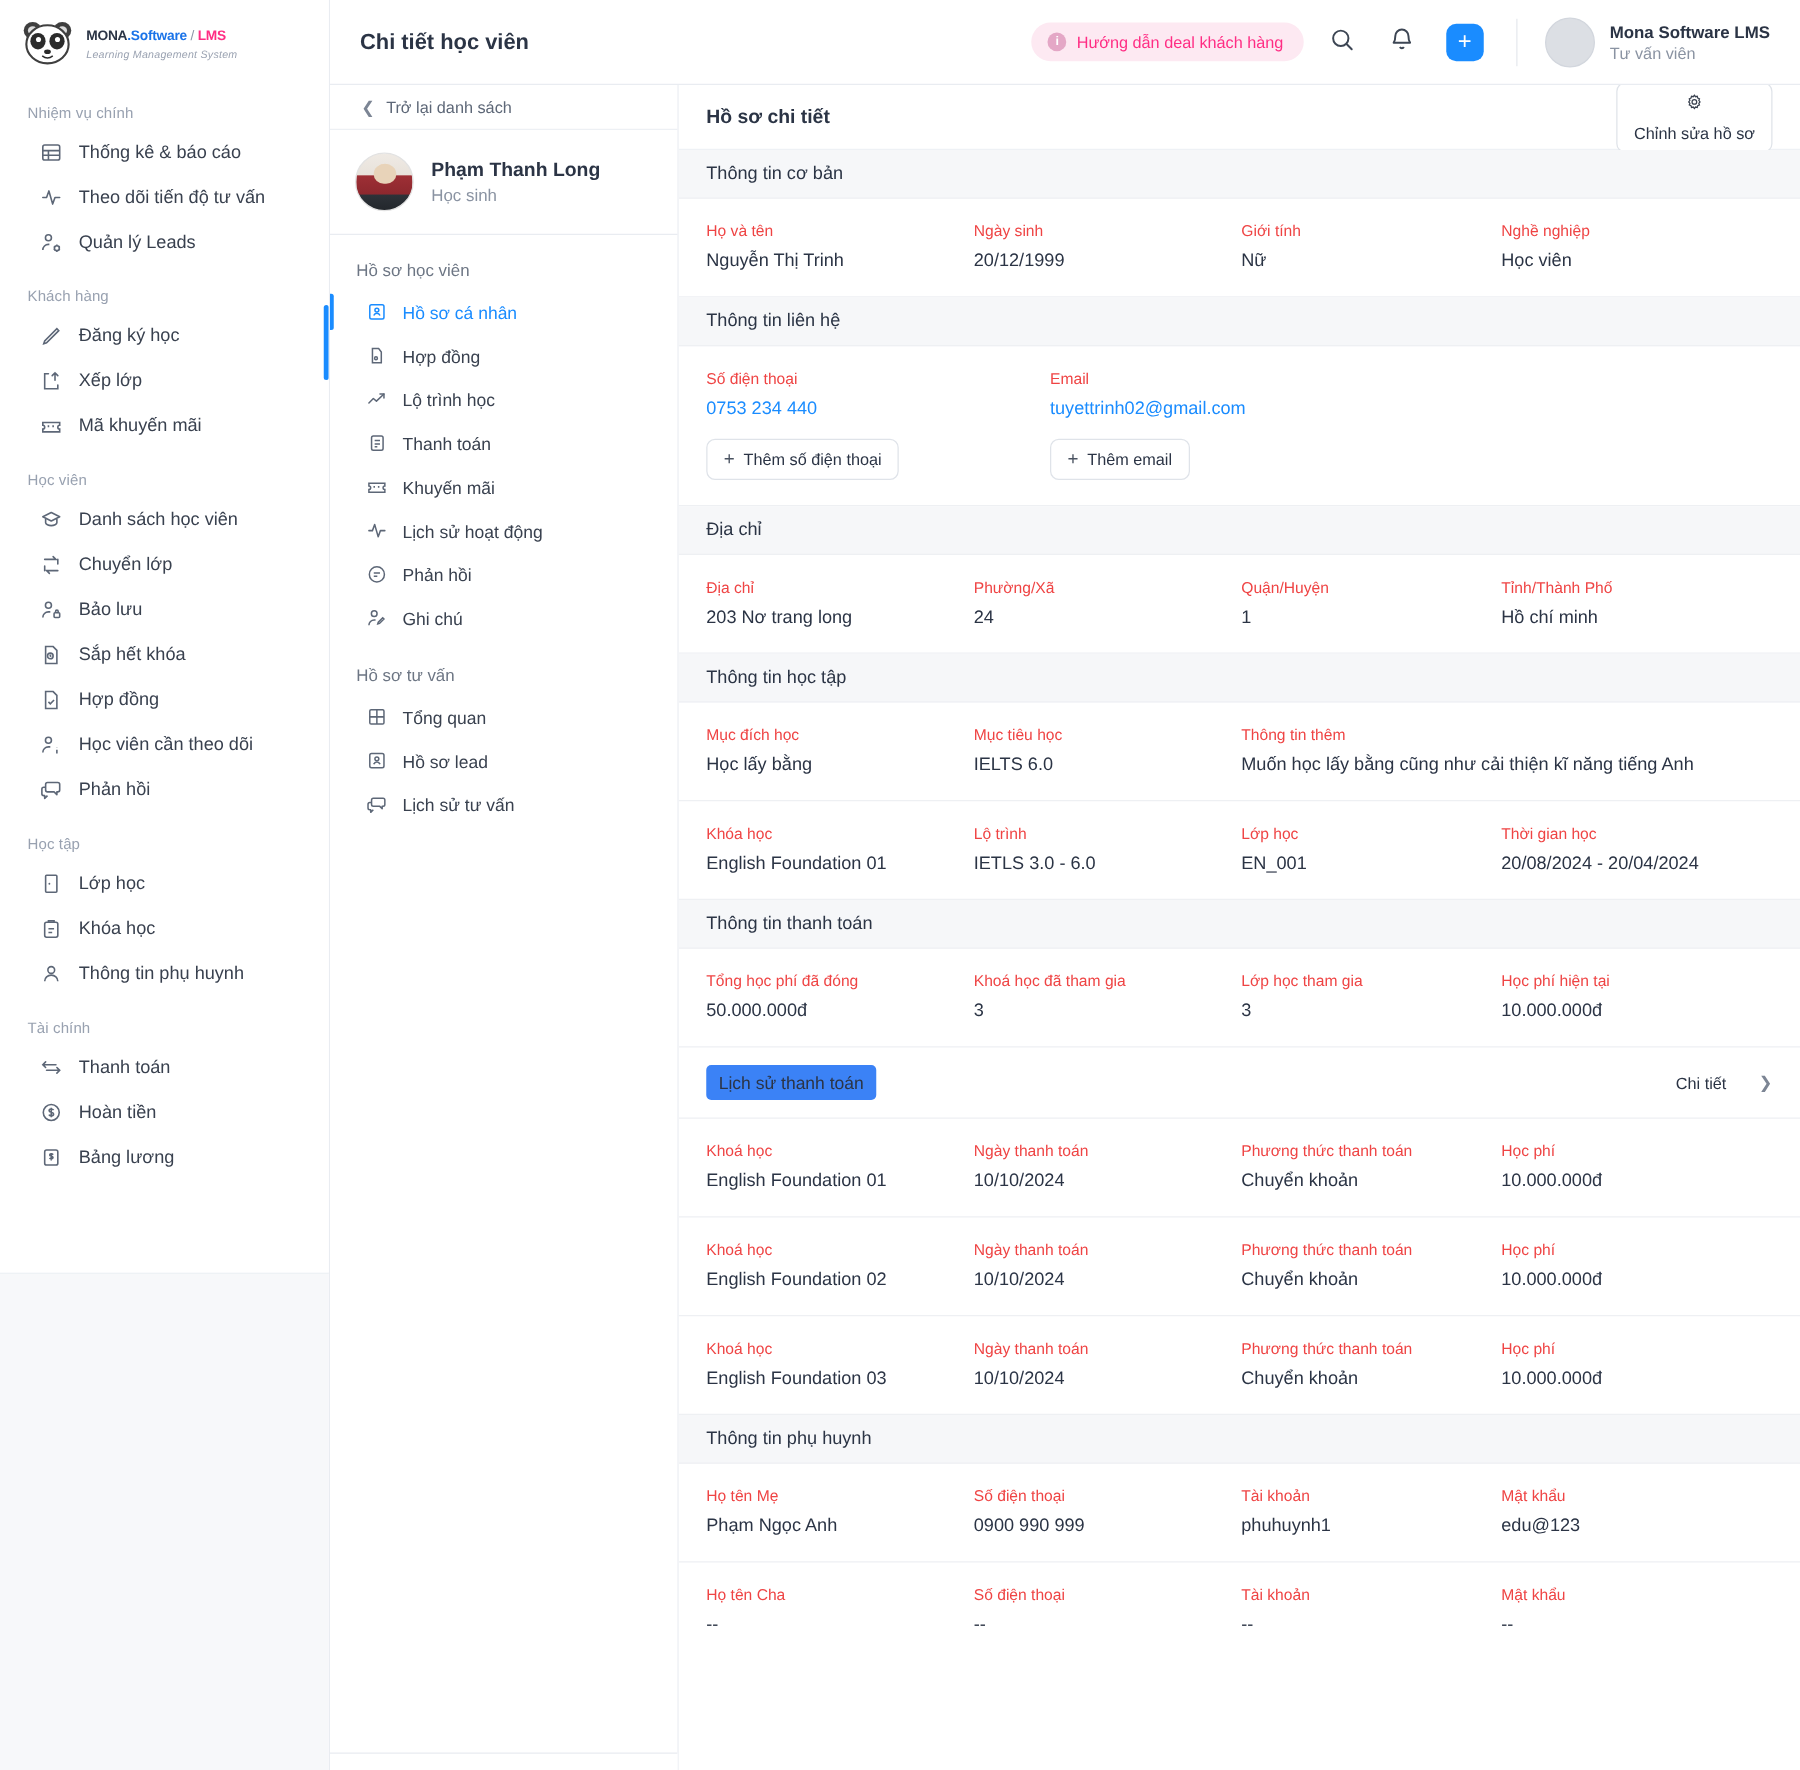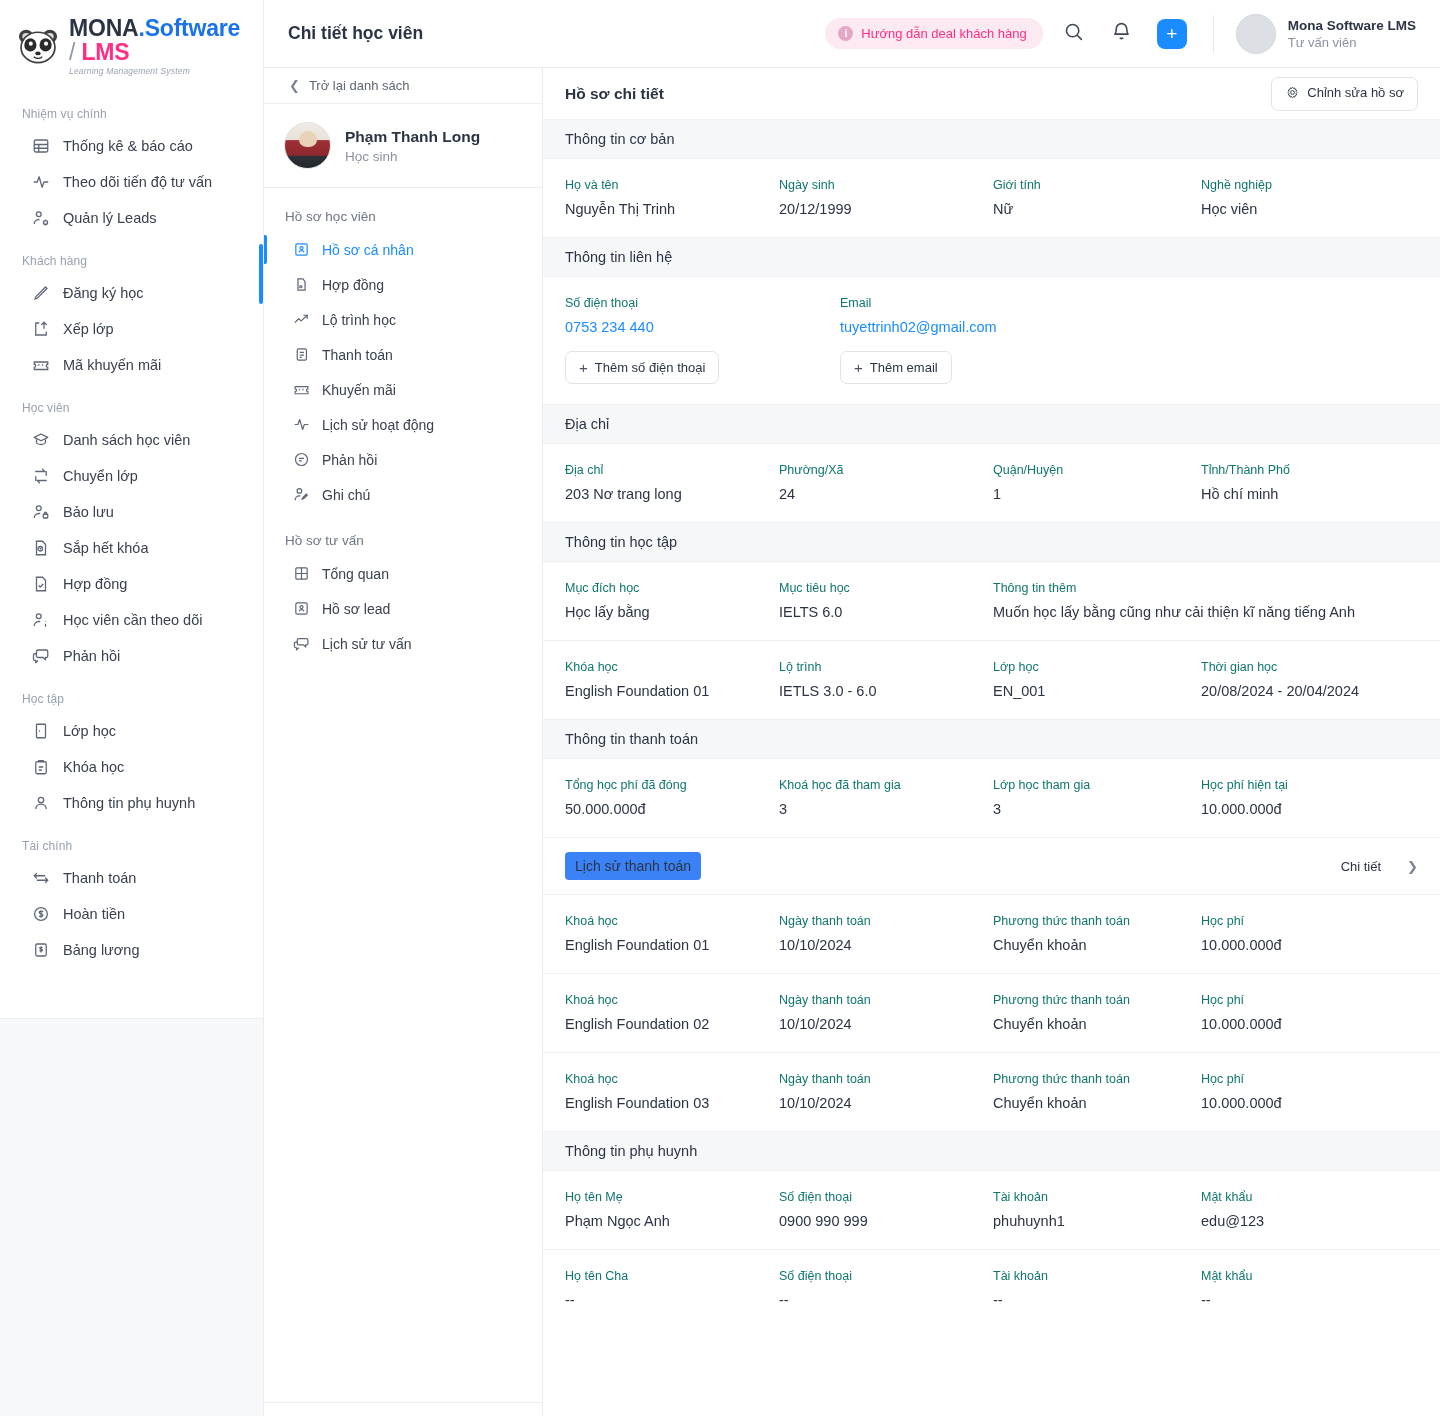--- a/index.html
+++ b/index.html
@@ -17,21 +17,21 @@
     width: 264px; min-width: 264px; height: 1416px;
     background: #ffffff;
     border-right: 1px solid #e9ecf1;
     position: relative;
   }
   .sidebar-inner { height: 1018px; overflow: hidden; position: relative; background:#fff; }
   .sb-scroll { position:absolute; right:0px; top:244px; width:4px; height:60px; background:#1a8cff; border-radius:3px; }
   .brand { display: flex; align-items: center; gap: 9px; padding: 16px 14px 13px 16px; }
   .panda { width: 44px; height: 36px; flex: 0 0 44px; }
   .brand-text { line-height: 1.05; }
-  .brand-title { font-size: 23px; font-weight: bold; letter-spacing: -0.2px; margin-top: 12px; }
+  .brand-title { font-size: 11px; font-weight: bold; letter-spacing: -0.2px; margin-top: 12px; }
   .b-mona { color: #2b3445; }
   .b-soft { color: #1a73e8; }
   .b-sep  { color: #8e97a8; font-weight: normal; }
   .b-lms  { color: #ff2d84; }
   .brand-sub { font-size: 8.5px; color: #9aa2b1; font-style: italic; margin-top: 3px; letter-spacing: .2px;}
 
   .sb-group-label {
     font-size: 12px; color: #98a1b0; padding: 18px 0 7px 22px; letter-spacing: .1px;
   }
   .sb-item {
@@ -110,34 +110,34 @@
   .midcol-bottom { height: 14px; border-top:1px solid #e9ecf1; background:#fff;}
 
   
   .maincol { flex: 1; overflow: hidden; background:#fff; display:flex; flex-direction:column;}
   .main-head {
     height: 52px; display: flex; align-items: center; padding: 0 22px 0 22px;
     border-bottom: 1px solid #eef1f5;
   }
   .main-title { font-size: 15.5px; font-weight: bold; flex: 1; color:#2b3445;}
   .edit-btn {
-    display: flex; align-items: flex-start; gap: 7px;
+    display: flex; align-items: center; gap: 7px;
     border: 1px solid #dfe3e9; border-radius: 7px; padding: 7px 13px;
-    font-size: 13px; background: #fff; cursor: pointer; color: #2b3445;
+    font-size: 13px; background: #fff; cursor: pointer; color: #2b3445; flex-direction: column;
   }
   .edit-btn svg { width:15px; height:15px; color:#39414f;}
 
   .sec-head {
     background: #f6f7f9; padding: 11px 0 11px 22px; font-size: 14.5px; color: #2b3445;
     border-bottom: 1px solid #eef0f3;
   }
   .row-block { padding: 19px 22px 20px 22px; border-bottom: 1px solid #eef0f3; }
   .row-block.noborder { border-bottom: none; }
   .grid4 { display: grid; grid-template-columns: 214px 214px 208px 1fr; }
-  .fld-label { font-size: 12.5px; color: #0f766e; margin-bottom: 9px; }
+  .fld-label { font-size: 12.5px; color: #ef4444; margin-bottom: 9px; }
   .fld-value { font-size: 14.5px; color: #2b3445; }
   .fld-value.link { color: #1a8cff; }
   .add-btn {
     display: inline-flex; align-items: center; gap: 7px; margin-top: 16px;
     border: 1px solid #dfe3e9; border-radius: 7px; padding: 8px 13px;
     background: #fff; font-size: 13px; cursor: pointer; color: #2b3445;
   }
   .add-btn .pl { font-size: 15px; color:#4a5361; line-height:1; font-weight: 300;}
   .grid2 { display: grid; grid-template-columns: 275px 1fr; }
   .grid3 { display: grid; grid-template-columns: 214px 214px 1fr; }

